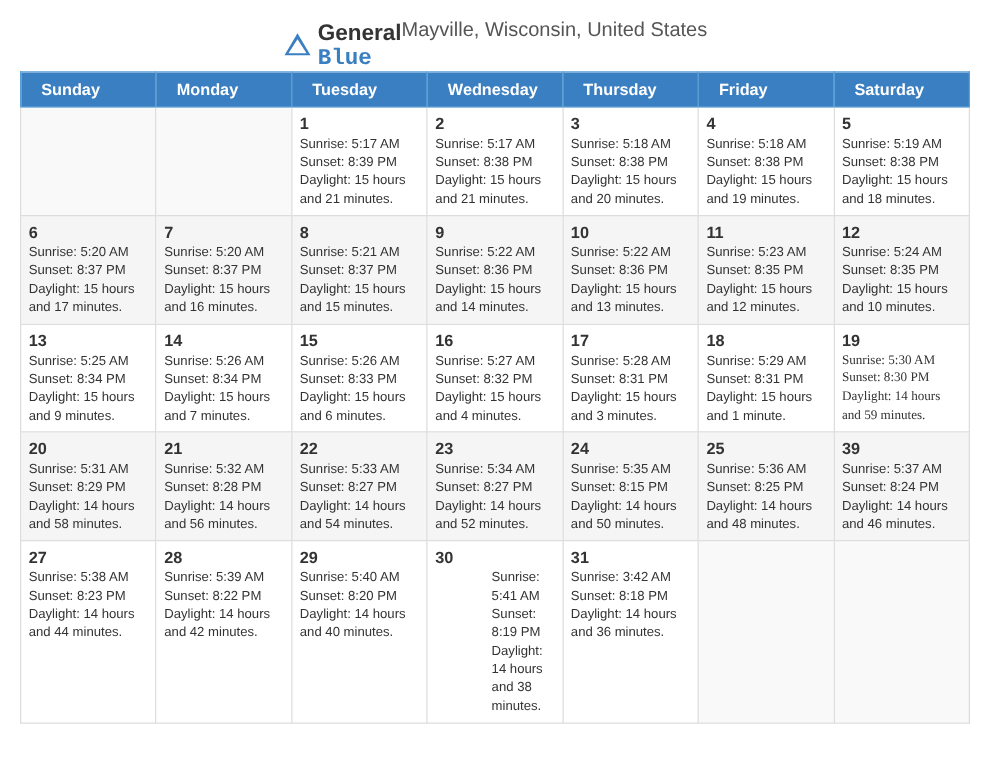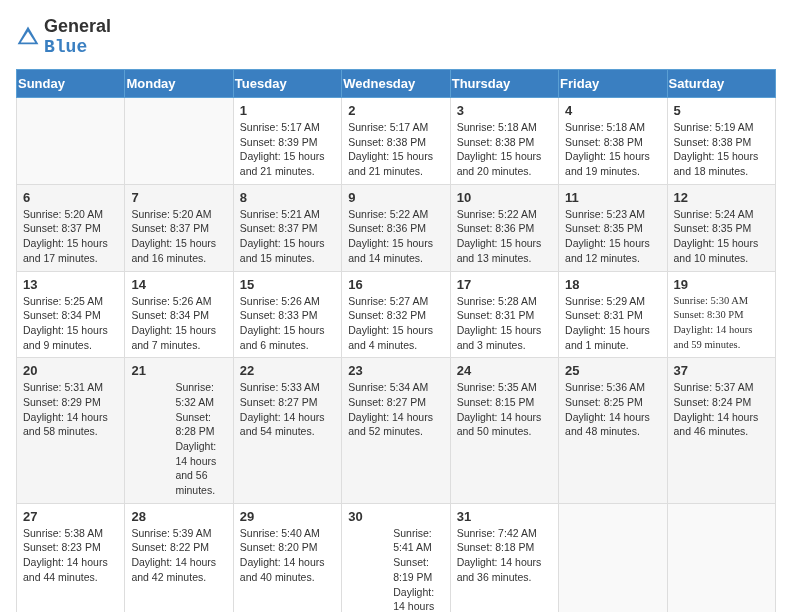--- a/index.html
+++ b/index.html
@@ -5,23 +5,22 @@
     * { box-sizing: border-box; margin: 0; padding: 0; }
     body {
       font-family: Arial, sans-serif;
       background: #fff;
       width: 792px;
       min-height: 612px;
       padding: 16px;
     }
     .header {
       display: flex;
-      justify-content: space-between;
+      justify-content: center;
       align-items: flex-start;
-      margin-bottom: 12px;
     }
     .logo {
       display: flex;
       align-items: center;
       gap: 4px;
     }
     .logo-text-general {
       font-size: 18px;
       font-weight: bold;
       color: #333;
@@ -51,21 +50,21 @@
     .calendar {
       width: 100%;
       border-collapse: collapse;
       border: 1px solid #ccc;
     }
     .calendar th {
       background-color: #3a7fc1;
       color: #fff;
       font-size: 13px;
       font-weight: bold;
-      padding: 6px 1px;
+      padding: 6px 16px;
       text-align: left;
       border: 1px solid #5a9fd4;
     }
     .calendar td {
       vertical-align: top;
       padding: 5px 6px;
       border: 1px solid #ddd;
       font-size: 11px;
       color: #333;
       width: 108px;
@@ -98,20 +97,21 @@
     <svg class="logo-icon" viewBox="0 0 30 30" xmlns="http://www.w3.org/2000/svg">
       <polygon points="15,2 28,24 2,24" fill="#3a7fc1"></polygon>
       <polygon points="15,8 24,22 6,22" fill="#fff"></polygon>
     </svg>
     <div>
       <span class="logo-text-general">General</span><br>
       <span class="logo-text-blue">Blue</span>
     </div>
   </div>
   <div class="title-block">
+    <div class="title-location">Mayville, Wisconsin, United States</div>
   </div>
 </div>
 
 <table class="calendar">
   <thead>
     <tr>
     <th>Sunday</th>
         <th>Monday</th>
         <th>Tuesday</th>
         <th>Wednesday</th>
@@ -265,21 +265,21 @@
       <tr>
         <td>
           <span class="day-number">20</span>
           <div class="day-info" style="white-space: pre-line;">Sunrise: 5:31 AM
 Sunset: 8:29 PM
 Daylight: 14 hours
 and 58 minutes.</div>
         </td>
         <td>
           <span class="day-number">21</span>
-          <div class="day-info" style="white-space: pre-line; margin-left: 44px;">Sunrise: 5:32 AM
+          <div class="day-info" style="white-space: pre-line;">Sunrise: 5:32 AM
 Sunset: 8:28 PM
 Daylight: 14 hours
 and 56 minutes.</div>
         </td>
         <td>
           <span class="day-number">22</span>
           <div class="day-info" style="white-space: pre-line;">Sunrise: 5:33 AM
 Sunset: 8:27 PM
 Daylight: 14 hours
 and 54 minutes.</div>
@@ -299,21 +299,21 @@
 and 50 minutes.</div>
         </td>
         <td>
           <span class="day-number">25</span>
           <div class="day-info" style="white-space: pre-line;">Sunrise: 5:36 AM
 Sunset: 8:25 PM
 Daylight: 14 hours
 and 48 minutes.</div>
         </td>
         <td>
-          <span class="day-number">37</span>
+          <span class="day-number">39</span>
           <div class="day-info" style="white-space: pre-line;">Sunrise: 5:37 AM
 Sunset: 8:24 PM
 Daylight: 14 hours
 and 46 minutes.</div>
         </td>
       </tr>
       <tr>
         <td>
           <span class="day-number">27</span>
           <div class="day-info" style="white-space: pre-line;">Sunrise: 5:38 AM
@@ -337,21 +337,21 @@
         </td>
         <td>
           <span class="day-number">30</span>
           <div class="day-info" style="white-space: pre-line; margin-left: 45px;">Sunrise: 5:41 AM
 Sunset: 8:19 PM
 Daylight: 14 hours
 and 38 minutes.</div>
         </td>
         <td>
           <span class="day-number">31</span>
-          <div class="day-info" style="white-space: pre-line;">Sunrise: 7:42 AM
+          <div class="day-info" style="white-space: pre-line;">Sunrise: 3:42 AM
 Sunset: 8:18 PM
 Daylight: 14 hours
 and 36 minutes.</div>
         </td>
         <td class="empty"></td>
         <td class="empty"></td>
       </tr>
     </tbody>
 </table>
 

